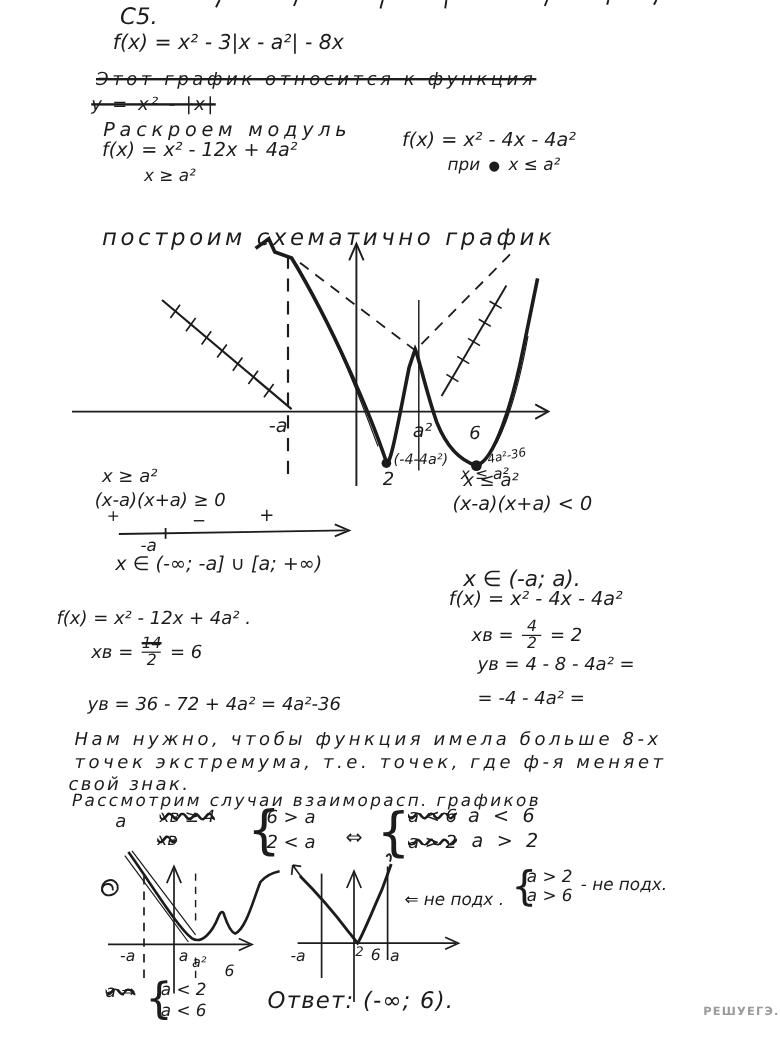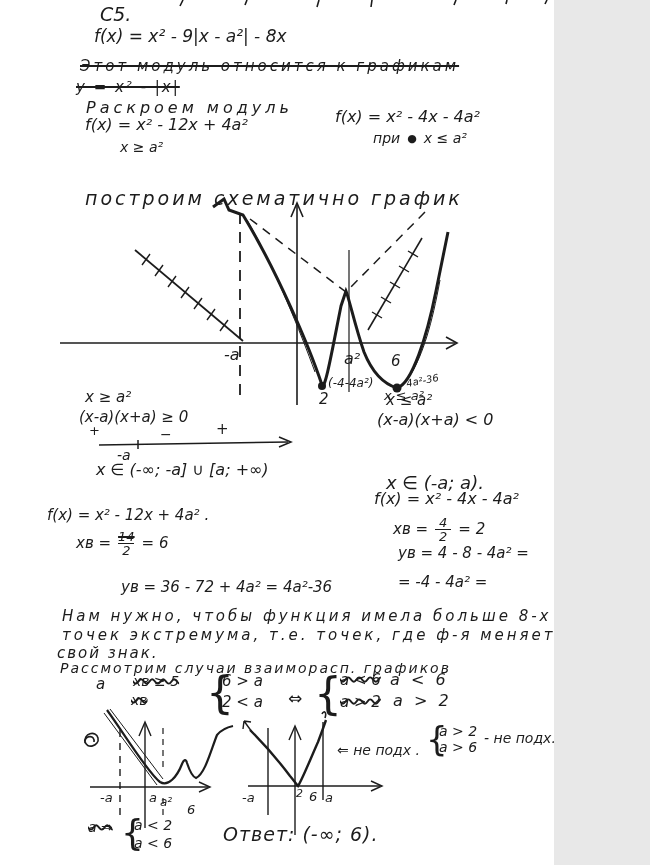--- a/index.html
+++ b/index.html
@@ -1,16 +1,16 @@
 <!DOCTYPE html>
 <html><head>
 <meta charset="utf-8">
 <style>
   html,body{margin:0;padding:0;background:#e8e8e8;}
-  .page{position:relative;width:554px;height:865px;background:#ffffff;overflow:hidden;
+  .page{position:relative;width:650px;height:865px;background:#ffffff;overflow:hidden;
         font-family:"DejaVu Sans",sans-serif;}
   .t{position:absolute;white-space:nowrap;font-style:italic;color:#1c1c1c;line-height:1.1;}
   .strike{text-decoration:line-through;text-decoration-thickness:2px;}
   .scrib{text-decoration:line-through;text-decoration-style:wavy;text-decoration-thickness:2px;}
   .brace{font-style:normal;font-weight:400;line-height:1;}
   .row{display:flex;align-items:center;gap:7px;}
   .frac{display:inline-flex;flex-direction:column;align-items:center;line-height:1;font-size:13px;}
   .frac .den{border-top:1.6px solid #1c1c1c;padding:0 4px;}
   .wm{position:absolute;font-style:normal;font-weight:bold;color:#9b9b9b;letter-spacing:1px;font-size:9.5px;}
   svg{position:absolute;overflow:visible;}
@@ -20,22 +20,22 @@
 </head>
 <body>
 
 <div class="page">
 
   <svg style="left:0;top:0;" width="650" height="12" viewBox="0 0 650 12">
     <path d="M183,0 L180,6 M247,0 L245,5 M319,0 L317,7 M372,0 L371,7 M456,0 L454,5 M507,0 L506,4 M547,0 L545,4" stroke-width="1.6"></path>
   </svg>
 
   <div class="t" style="left:100px;top:4px;font-size:19px;">С5.</div>
-  <div class="t" style="left:94px;top:27px;font-size:17px;">f(x) = x² - 9|x - a²| - 8x</div>
-  <div class="t strike" style="left:80px;top:58px;font-size:15px;letter-spacing:3px;">Этот модуль относится к графикам</div>
+  <div class="t" style="left:94px;top:27px;font-size:17px;">f(x) = x² - 3|x - a²| - 8x</div>
+  <div class="t strike" style="left:80px;top:58px;font-size:15px;letter-spacing:3px;">Этот график относится к функция</div>
   <div class="t strike" style="left:76px;top:79px;font-size:15px;letter-spacing:2px;">y = x² - |x|</div>
   <div class="t" style="left:86px;top:99px;font-size:16px;letter-spacing:4px;">Раскроем модуль</div>
   <div class="t" style="left:85px;top:116px;font-size:16px;">f(x) = x² - 12x + 4a²</div>
   <div class="t" style="left:120px;top:140px;font-size:14px;">x ≥ a²</div>
   <div class="t" style="left:335px;top:108px;font-size:16px;">f(x) = x² - 4x - 4a²</div>
   <div class="t row" style="left:373px;top:131px;font-size:14px;">
     <span>при</span>
     <span style="font-size:11px;">●</span>
     <span>x ≤ a²</span>
   </div>
@@ -95,41 +95,41 @@
 
   <div class="t" style="left:47px;top:507px;font-size:15px;">f(x) = x² - 12x + 4a² .</div>
   <div class="t row" style="left:76px;top:530px;font-size:15px;">
     <span>xв =</span>
     <span class="frac">
       <span class="strike">14</span>
       <span class="den">2</span>
     </span>
     <span>= 6</span>
   </div>
-  <div class="t" style="left:73px;top:579px;font-size:15px;margin-left:48px;">yв = 36 - 72 + 4a² = 4a²-36</div>
+  <div class="t" style="left:73px;top:579px;font-size:15px;">yв = 36 - 72 + 4a² = 4a²-36</div>
 
   <div class="t" style="left:374px;top:490px;font-size:16px;">f(x) = x² - 4x - 4a²</div>
   <div class="t row" style="left:393px;top:516px;font-size:15px;">
     <span>xв =</span>
     <span class="frac">
       <span>4</span>
       <span class="den">2</span>
     </span>
     <span>= 2</span>
   </div>
   <div class="t" style="left:398px;top:545px;font-size:15px;">yв = 4 - 8 - 4a² =</div>
   <div class="t" style="left:398px;top:574px;font-size:15px;">= -4 - 4a² =</div>
 
   <div class="t" style="left:62px;top:608px;font-size:15px;letter-spacing:3px;">Нам нужно, чтобы функция имела больше 8-х</div>
   <div class="t" style="left:62px;top:627px;font-size:15px;letter-spacing:3px;">точек экстремума, т.е. точек, где ф-я меняет</div>
   <div class="t" style="left:57px;top:645px;font-size:15px;letter-spacing:2px;">свой знак.</div>
   <div class="t" style="left:60px;top:661px;font-size:14px;letter-spacing:2px;">Рассмотрим случаи взаиморасп. графиков</div>
 
   <div class="t" style="left:96px;top:676px;font-size:15px;">а</div>
-  <div class="t scrib" style="left:133px;top:674px;font-size:14px;">xв ≥ 5</div>
+  <div class="t scrib" style="left:133px;top:674px;font-size:14px;">xв ≥ 4</div>
   <div class="t scrib" style="left:131px;top:693px;font-size:14px;">xв</div>
   <div class="t brace" style="left:206px;top:671px;font-size:44px;">{</div>
   <div class="t" style="left:222px;top:673px;font-size:15px;">6 &gt; a</div>
   <div class="t" style="left:222px;top:694px;font-size:15px;">2 &lt; a</div>
   <div class="t" style="left:288px;top:689px;font-size:17px;">⇔</div>
   <div class="t brace" style="left:314px;top:672px;font-size:44px;">{</div>
   <div class="t scrib" style="left:340px;top:672px;font-size:15px;">a &lt; 6</div>
   <div class="t scrib" style="left:340px;top:694px;font-size:15px;">a &gt; 2</div>
   <div class="t" style="left:390px;top:671px;font-size:16px;letter-spacing:3px;">a &lt; 6</div>
   <div class="t" style="left:393px;top:692px;font-size:16px;letter-spacing:3px;">a &gt; 2</div>

